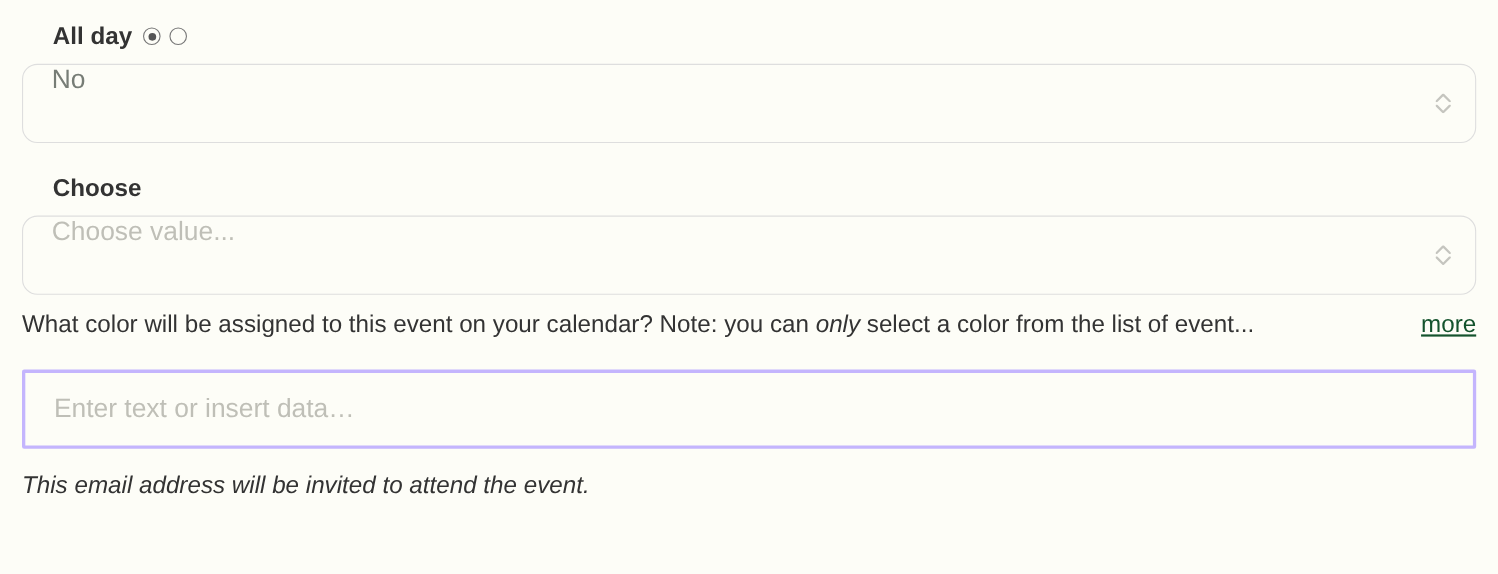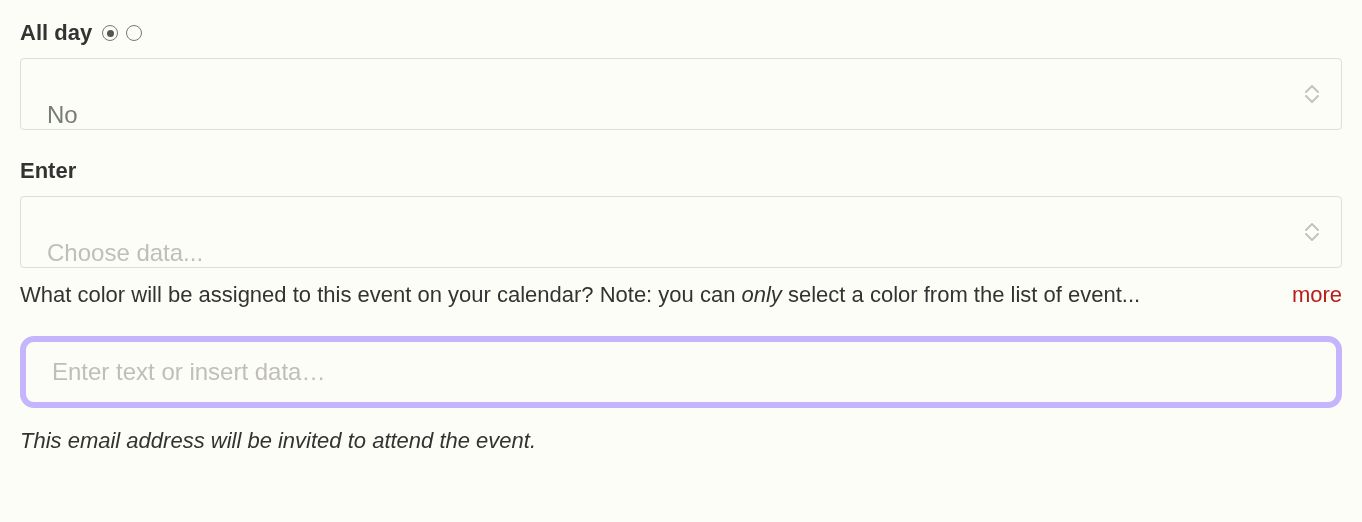--- a/index.html
+++ b/index.html
@@ -14,20 +14,21 @@
     .label-row {
       display: flex;
       align-items: center;
       gap: 10px;
       margin-bottom: 12px;
     }
     .field-label {
       font-size: 22px;
       font-weight: 600;
       color: #333;
+      margin-left: 28px;
     }
     .radio-pair { display: flex; gap: 8px; align-items: center; }
     .radio {
       width: 16px; height: 16px;
       border: 1.5px solid #777;
       border-radius: 50%;
       display: inline-flex;
       align-items: center;
       justify-content: center;
       cursor: pointer;
@@ -35,47 +36,47 @@
     .radio.selected::after {
       content: "";
       width: 7px; height: 7px;
       background: #555;
       border-radius: 50%;
       display: block;
     }
     .select-box {
       width: 100%;
       border: 1px solid #dedede;
-      border-radius: 4px;
+      border-radius: 14px;
       background: #fdfdf7;
       height: 72px;
       display: flex;
-      align-items: flex-end;
+      align-items: flex-start;
       padding: 0 26px;
       position: relative;
       cursor: pointer;
     }
     .select-value { font-size: 24px; color: #777d76; }
     .select-placeholder { font-size: 24px; color: #bfbfb7; }
     .chevrons {
       position: absolute;
       right: 22px;
       top: 50%;
       transform: translateY(-50%);
       display: flex;
       flex-direction: column;
       gap: 2px;
       align-items: center;
       color: #c5c5bf;
     }
     .chev-up, .chev-down { width: 14px; height: 8px; }
     .text-input {
       width: 100%;
-      border: 6px solid #c4b5fd;
-      border-radius: 14px;
+      border: 3px solid #c4b5fd;
+      border-radius: 2px;
       background: #fdfdf7;
       height: 72px;
       display: flex;
       align-items: center;
       padding: 0 26px;
       font-size: 24px;
       color: #000000;
       outline: none;
     }
     .text-input::placeholder { color: #bfbfb7; }
@@ -90,21 +91,22 @@
       font-size: 22px;
       color: #333;
       flex: 1;
       white-space: nowrap;
       overflow: hidden;
       text-overflow: ellipsis;
     }
     .helper-text em { font-style: italic; }
     .more-link {
       font-size: 22px;
-      color: #b91c1c;
+      color: #14532d;
+      text-decoration: underline;
       cursor: pointer;
       flex-shrink: 0;
     }
     .plain-helper { font-size: 22px; color: #333; margin-top: 20px; font-style: italic; }
   </style>
 </head>
 <body>
 
 <div class="field-group">
   <div class="label-row">
@@ -122,24 +124,24 @@
         </svg>
       <svg class="chev-down" viewBox="0 0 14 8">
           <path d="M1 1 L7 7 L13 1" fill="none" stroke="currentColor" stroke-width="2" stroke-linecap="round" stroke-linejoin="round"></path>
         </svg>
     </span>
   </div>
 </div>
 
 <div class="field-group">
   <div class="label-row">
-    <span class="field-label">Enter</span>
+    <span class="field-label">Choose</span>
   </div>
   <div class="select-box">
-    <span class="select-placeholder">Choose data...</span>
+    <span class="select-placeholder">Choose value...</span>
     <span class="chevrons">
       <svg class="chev-up" viewBox="0 0 14 8">
           <path d="M1 7 L7 1 L13 7" fill="none" stroke="currentColor" stroke-width="2" stroke-linecap="round" stroke-linejoin="round"></path>
         </svg>
       <svg class="chev-down" viewBox="0 0 14 8">
           <path d="M1 1 L7 7 L13 1" fill="none" stroke="currentColor" stroke-width="2" stroke-linecap="round" stroke-linejoin="round"></path>
         </svg>
     </span>
   </div>
   <div class="helper-row">

